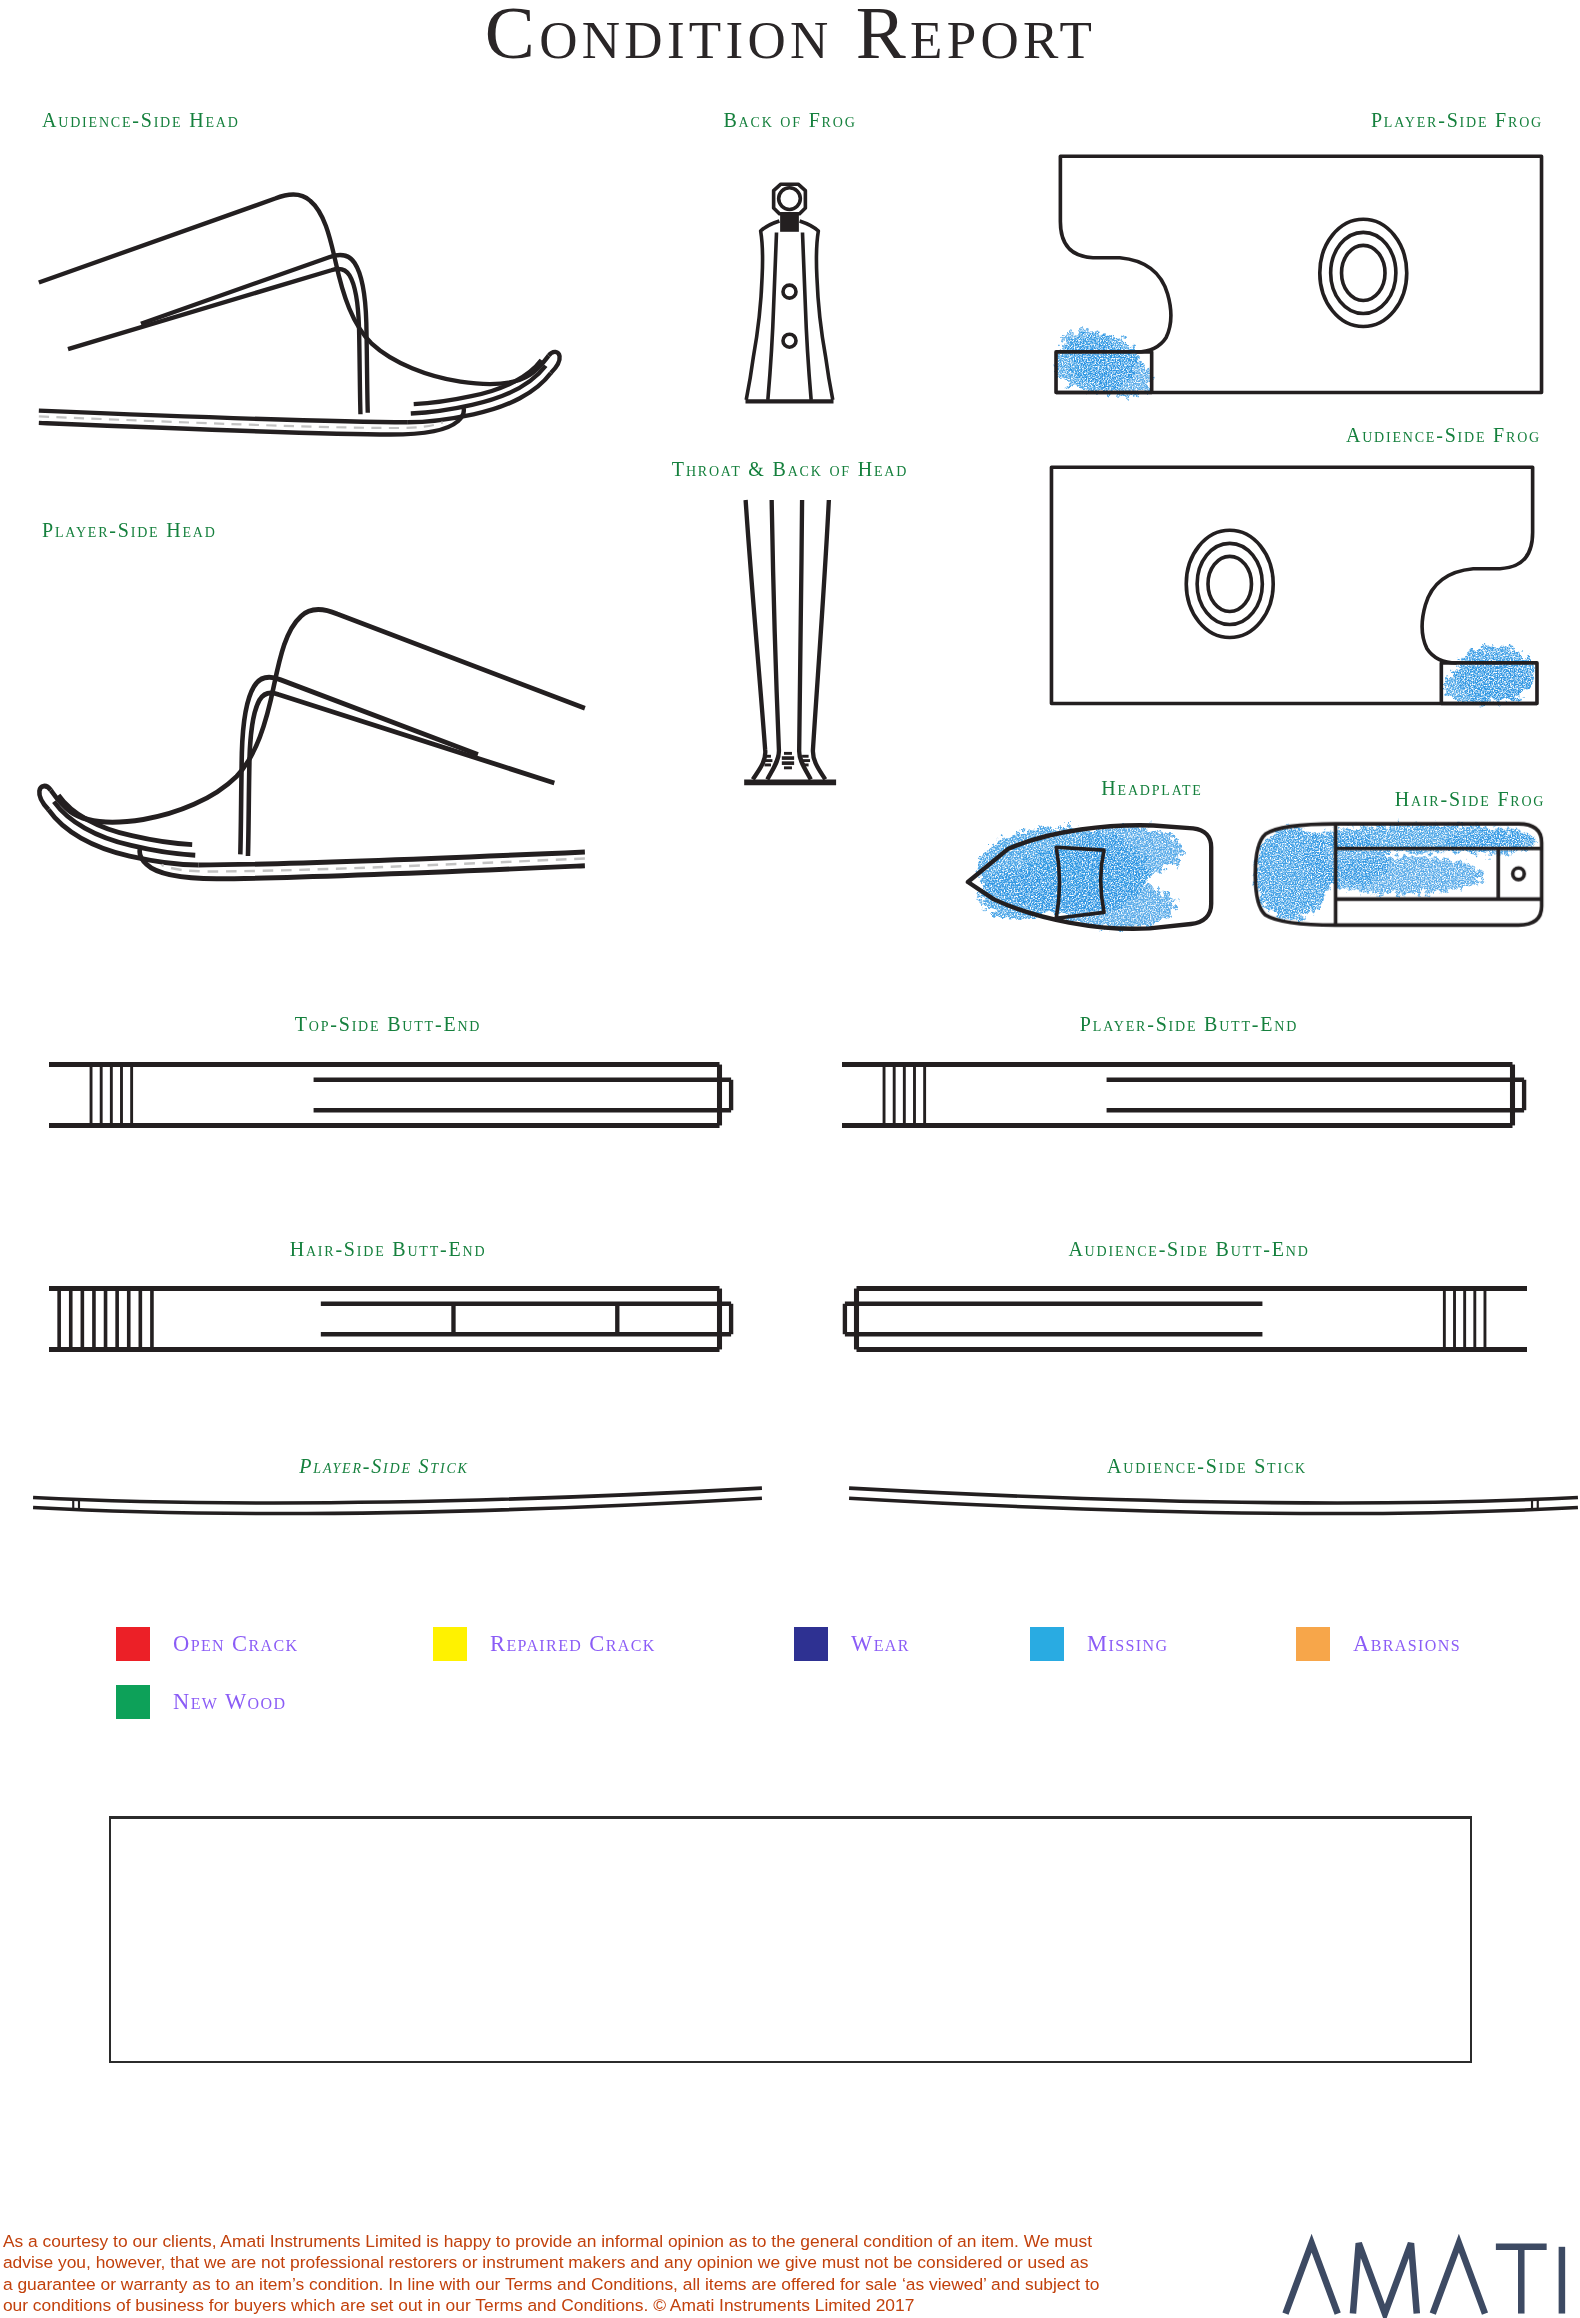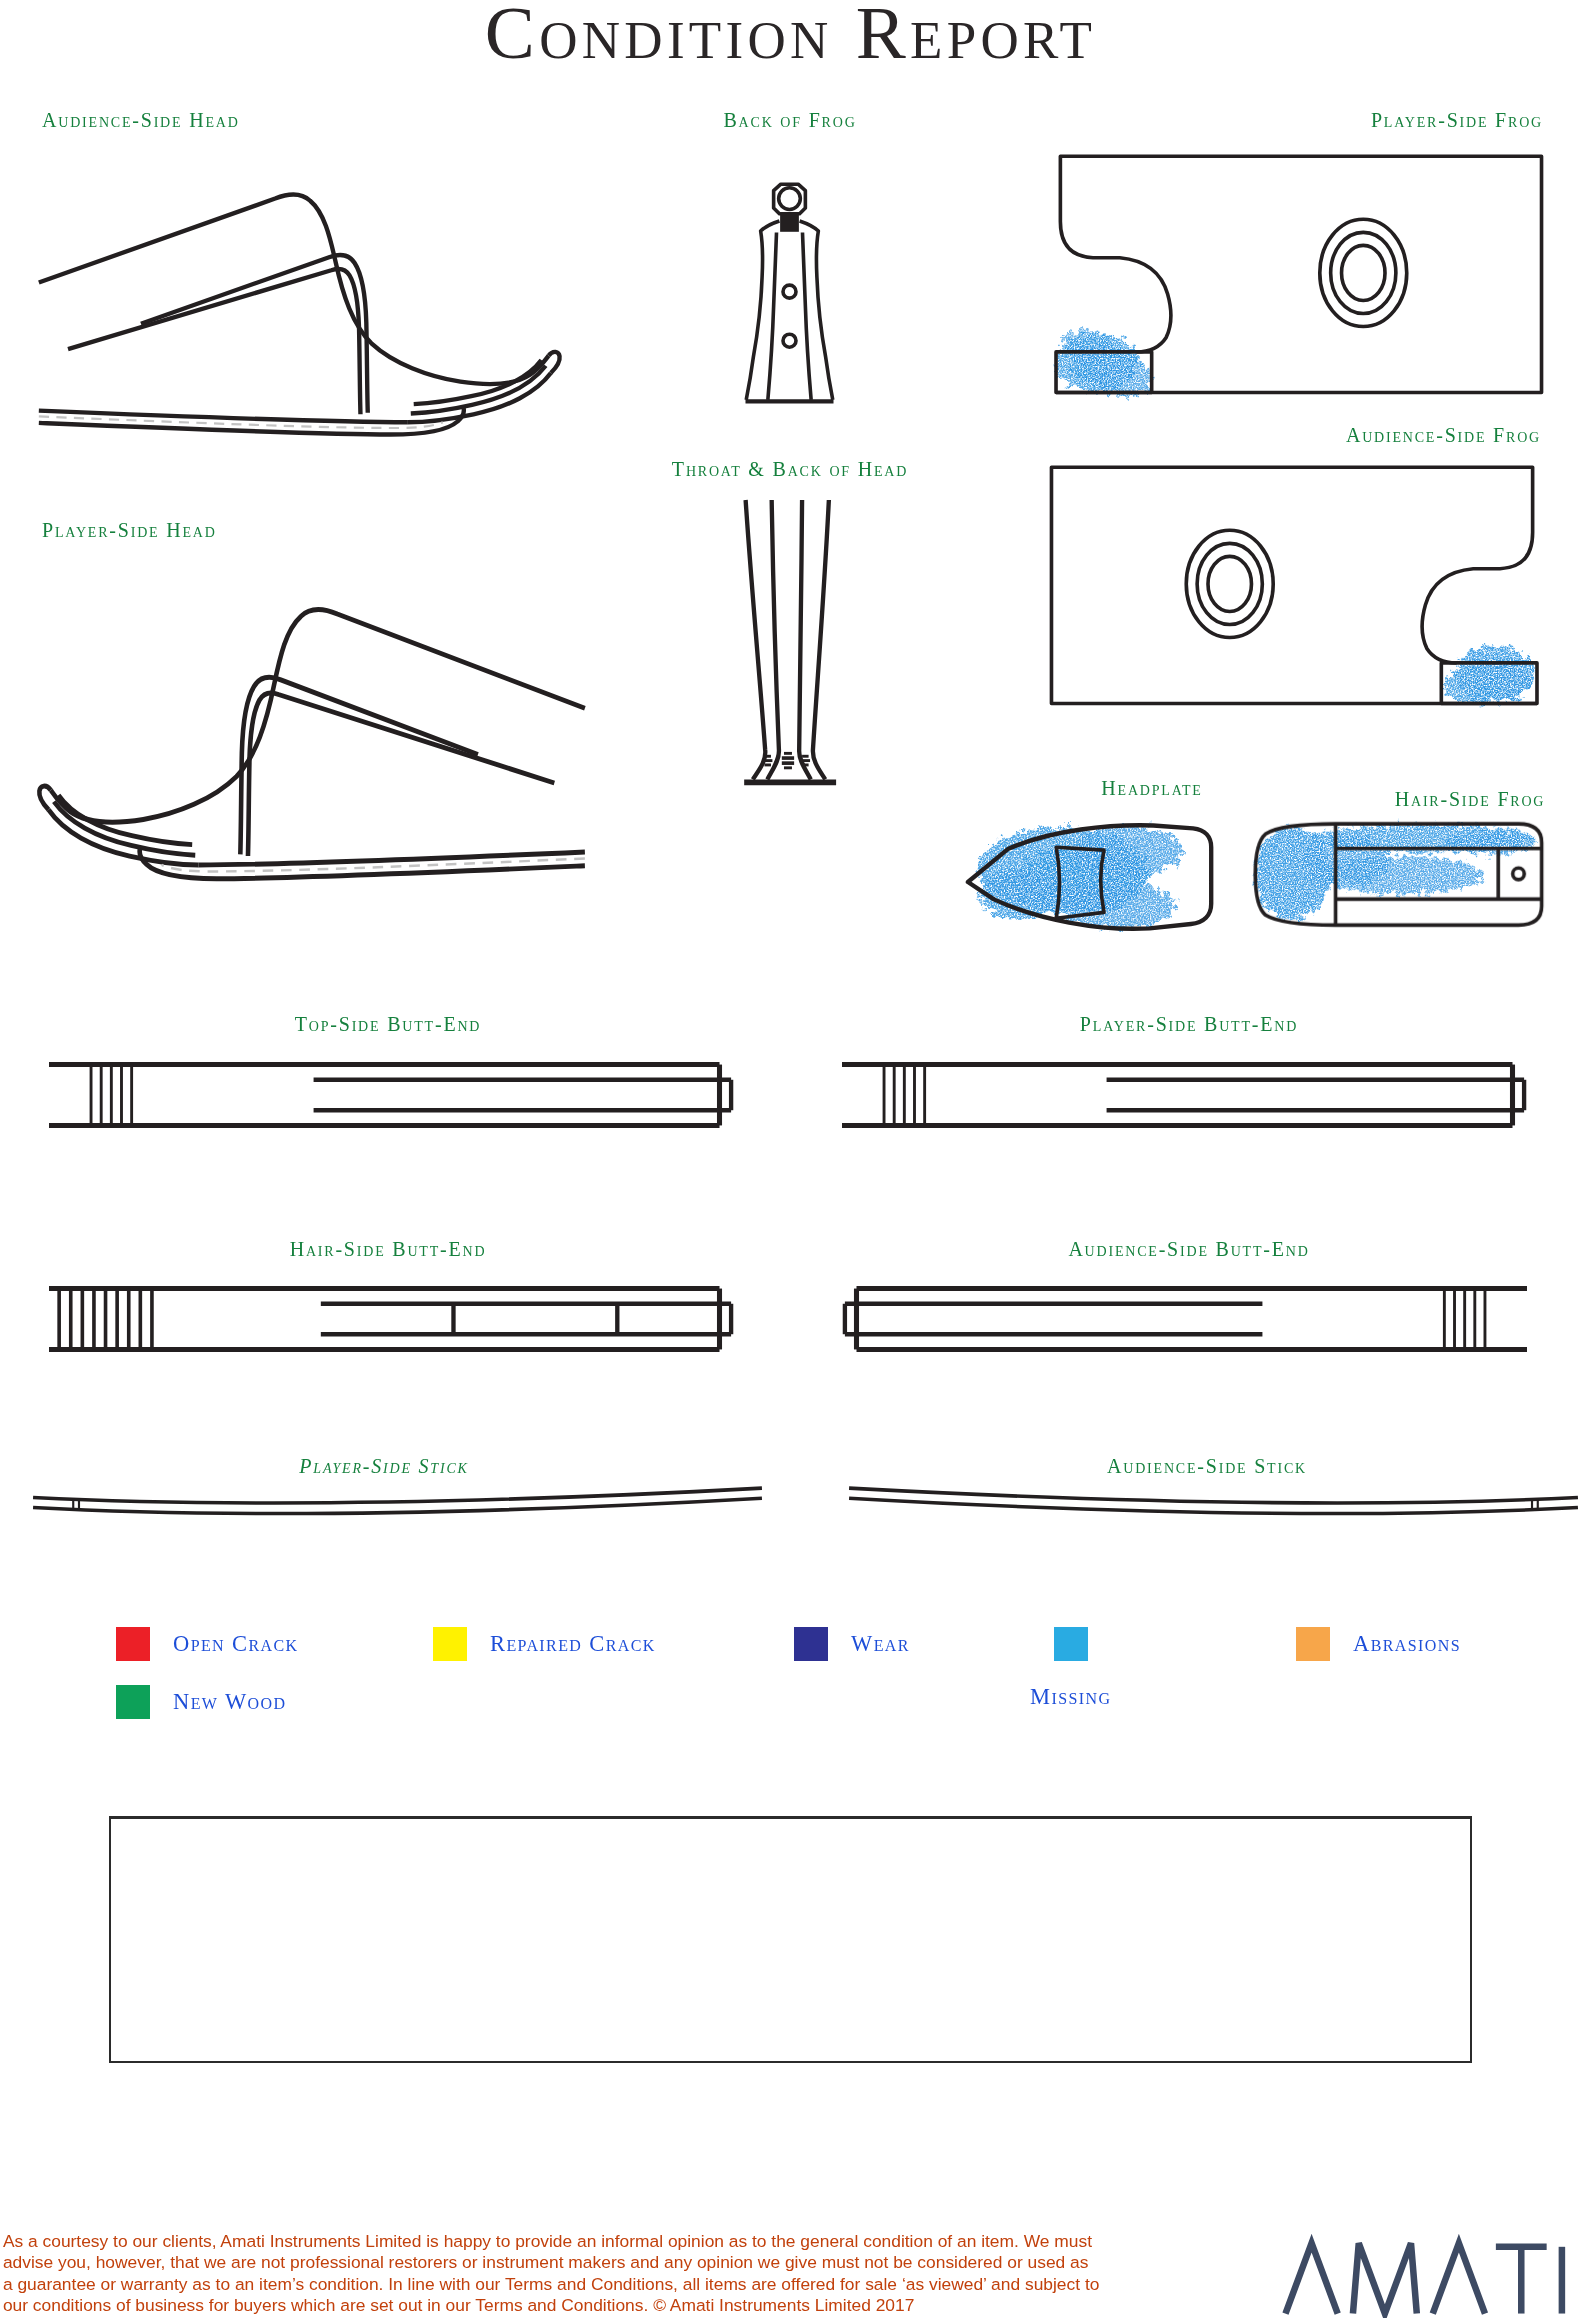--- a/index.html
+++ b/index.html
@@ -6,21 +6,21 @@
   body{width:1581px;height:2319px;position:relative;font-family:"Liberation Serif",serif;color:#231f20;}
   .abs{position:absolute;}
   .page-title{width:100%;text-align:center;top:-10px;left:0;font-variant:small-caps;
     font-size:75px;letter-spacing:4.3px;color:#2a2627;font-weight:400;}
   .lbl{font-variant:small-caps;font-size:20px;letter-spacing:1.8px;color:#15803d;white-space:nowrap;}
   .lbl.center{transform:translateX(-50%);}
   .lbl.right{text-align:right;}
   svg{display:block;overflow:visible;}
   .legend-item{position:absolute;display:flex;align-items:center;gap:23px;}
   .swatch{width:34px;height:34px;flex:0 0 34px;}
-  .legend-label{font-variant:small-caps;font-size:22.5px;letter-spacing:1.4px;color:#1d4ed8;white-space:nowrap;}
+  .legend-label{font-variant:small-caps;font-size:22.5px;letter-spacing:1.4px;color:#8b5cf6;white-space:nowrap;}
   .comments-box{left:109px;top:1816px;width:1363px;height:247px;border:2.2px solid #2b2b2b;
     border-top-width:3.6px;box-sizing:border-box;}
   .comments-header{height:80px;border-bottom:2.9px solid #2b2b2b;display:flex;align-items:center;}
   .comments-title{font-variant:small-caps;font-size:30px;letter-spacing:2.2px;margin-left:33px;color:#231f20;}
   .comments-area{height:159px;}
   .disclaimer{left:2.9px;top:2231px;width:1080px;font-family:"Liberation Sans",sans-serif;
     font-size:17.4px;line-height:21.4px;color:#c2410c;}
   .disclaimer div{white-space:nowrap;}
 </style>
 </head>
@@ -338,21 +338,21 @@
     <div class="legend-label">Open Crack</div>
   </div>
   <div class="legend-item" style="left:433px;top:1627px;">
     <div class="swatch" style="background-color: rgb(255, 242, 0);"></div>
     <div class="legend-label">Repaired Crack</div>
   </div>
   <div class="legend-item" style="left:794px;top:1627px;">
     <div class="swatch" style="background-color: rgb(46, 49, 146);"></div>
     <div class="legend-label">Wear</div>
   </div>
-  <div class="legend-item" style="left:1030px;top:1627px;flex-direction:column;">
+  <div class="legend-item" style="left:1030px;top:1627px;">
     <div class="swatch" style="background-color: rgb(41, 171, 226);"></div>
     <div class="legend-label">Missing</div>
   </div>
   <div class="legend-item" style="left:1296px;top:1627px;">
     <div class="swatch" style="background-color: rgb(247, 166, 74);"></div>
     <div class="legend-label">Abrasions</div>
   </div>
   <div class="legend-item" style="left:116px;top:1685px;">
     <div class="swatch" style="background-color: rgb(13, 161, 89);"></div>
     <div class="legend-label">New Wood</div>

